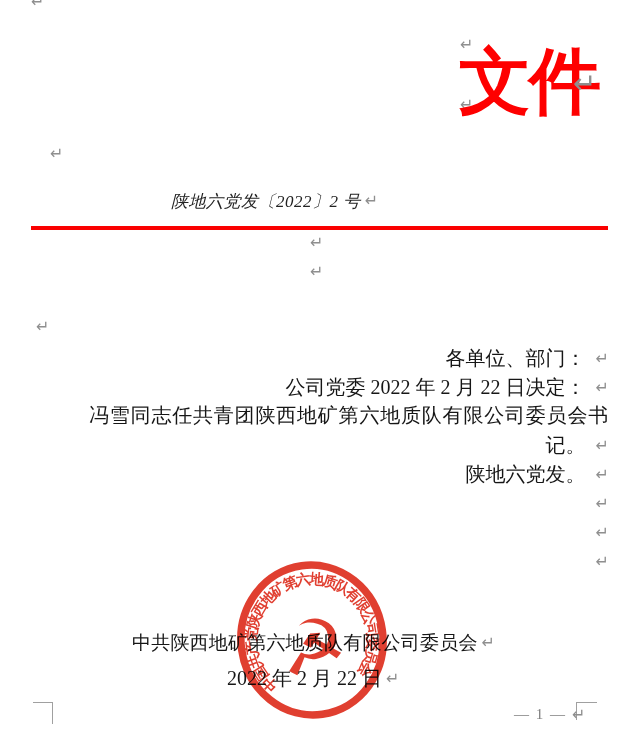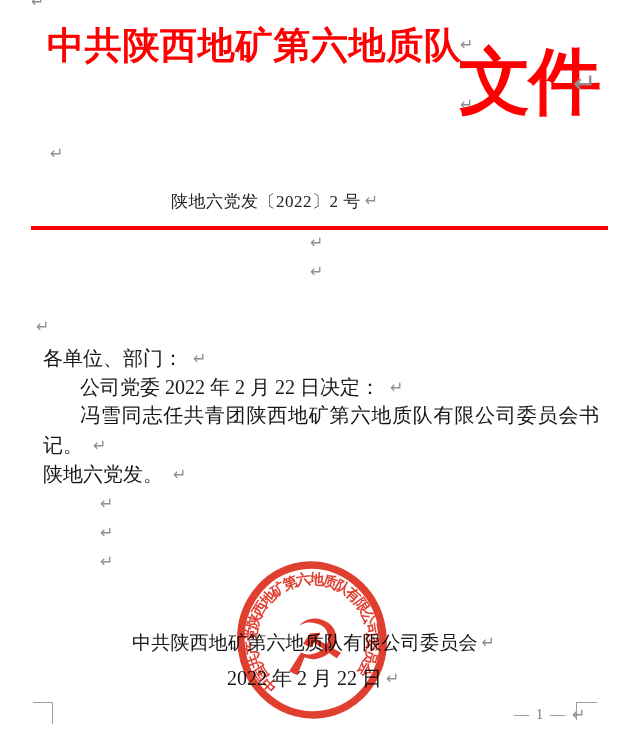--- a/index.html
+++ b/index.html
@@ -29,32 +29,32 @@
   }
   .hline1 { top:24px; }
   .hline2 { top:80px; }
   .docword {
     position:absolute; left:459px; top:42px; color:#fe0000;
     font-family:"Liberation Sans","DejaVu Sans",sans-serif; font-weight:600;
     font-size:72px; letter-spacing:-2px; line-height:1.1;
   }
   .docnum {
     position:absolute; left:171px; top:190px; color:#222222;
-    font-size:17px; letter-spacing:0.5px; white-space:nowrap;
+    font-size:17px; letter-spacing:0.5px; white-space:nowrap;font-style:italic;
   }
   .rule { position:absolute; left:31px; top:226px; width:577px; height:4px; background:#fa0000; }
   .title {
     position:absolute; left:63px; top:280px; color:#000000;
     font-weight:700; font-size:24px; letter-spacing:0.2px; white-space:nowrap;
   }
   .bodytext {
     position:absolute; left:43px; top:344px; width:566px;
     font-size:20px; line-height:29px; color:#161616;
   }
-  .row { white-space:nowrap; }
+  .row { white-space:nowrap;text-align:right; }
   .indent { padding-left:37px; }
   .row-empty { padding-left:57px; }
   .stretch { letter-spacing:0.8px;font-family:Liberation Mono, monospace; }
   .sig {
     position:absolute; left:132px; top:616px; font-size:19px;
     color:#161616; white-space:nowrap; letter-spacing:0.2px;margin-top:14px;
   }
   .date {
     position:absolute; left:227px; top:665px; font-size:20px;
     color:#161616; white-space:nowrap;
@@ -76,21 +76,20 @@
     border-top:1.5px solid #a0a0a0; border-left:1.5px solid #a0a0a0;
   }
 </style>
 </head>
 <body>
 
 <div id="page">
 
   <span class="pmark" style="left:31px; top:-6px;">↵</span>
 
-  <div class="hline hline1">中共陕西地矿第六地质队</div>
   <span class="pmark" style="left:460px; top:37px;">↵</span>
   <span class="pmark" style="left:460px; top:97px;">↵</span>
   <div class="docword">文件</div>
   <span class="pmark pmark-big" style="left:573px; top:70px;">↵</span>
 
   <span class="pmark" style="left:50px; top:146px;">↵</span>
 
   <div class="docnum"><span>陕地六党发〔2022〕2 号</span><span class="pmark-inline pmark-tight">↵</span></div>
   <div class="rule"></div>
 

